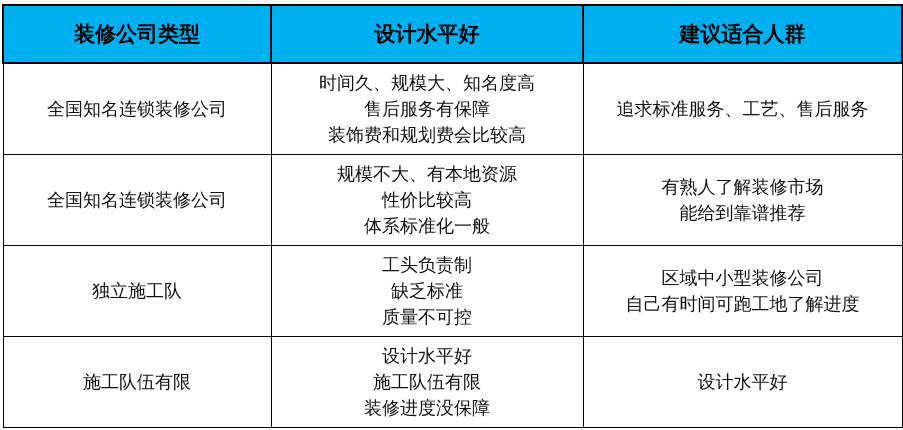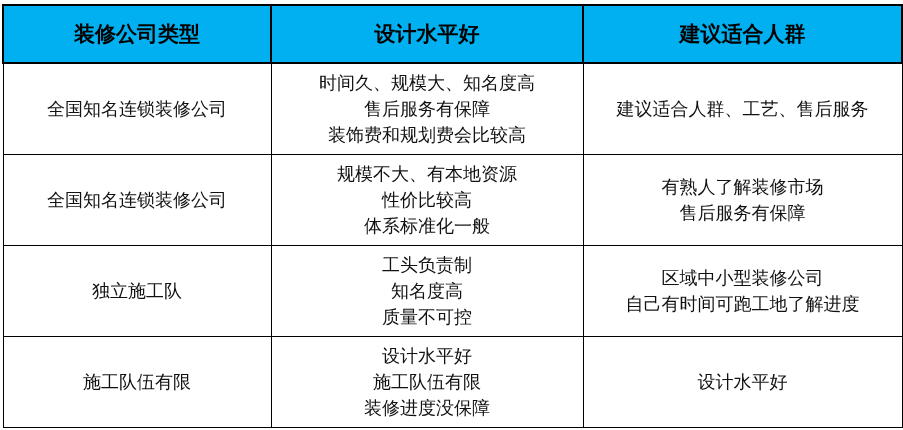--- a/index.html
+++ b/index.html
@@ -64,34 +64,34 @@
         <th>设计水平好</th>
         <th>建议适合人群</th>
       </tr>
     </thead>
     <tbody>
       <tr>
         <td>全国知名连锁装修公司</td>
         <td>时间久、规模大、知名度高
 售后服务有保障
 装饰费和规划费会比较高</td>
-        <td>建议适合人群、工艺、售后服务</td>
+        <td>追求标准服务、工艺、售后服务</td>
       </tr>
       <tr>
         <td>全国知名连锁装修公司</td>
         <td>规模不大、有本地资源
 性价比较高
 体系标准化一般</td>
         <td>有熟人了解装修市场
-售后服务有保障</td>
+能给到靠谱推荐</td>
       </tr>
       <tr>
         <td>独立施工队</td>
         <td>工头负责制
-知名度高
+缺乏标准
 质量不可控</td>
         <td>区域中小型装修公司
 自己有时间可跑工地了解进度</td>
       </tr>
       <tr>
         <td>施工队伍有限</td>
         <td>设计水平好
 施工队伍有限
 装修进度没保障</td>
         <td>设计水平好</td>

